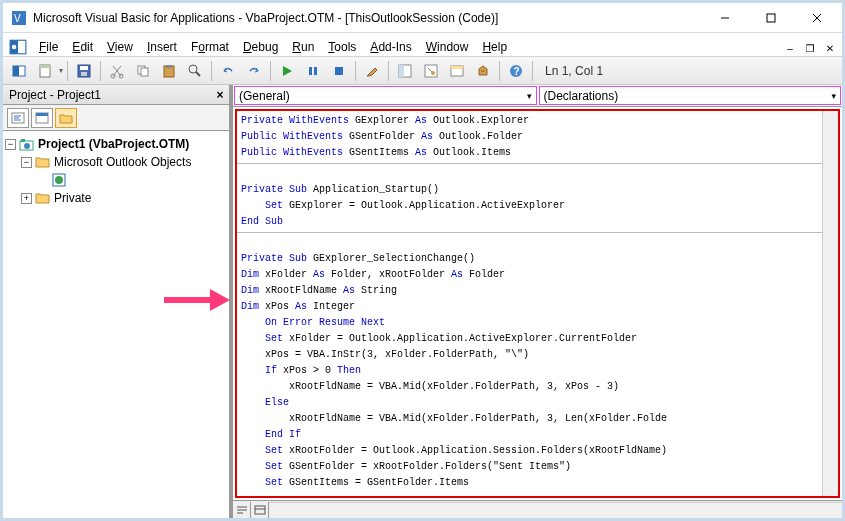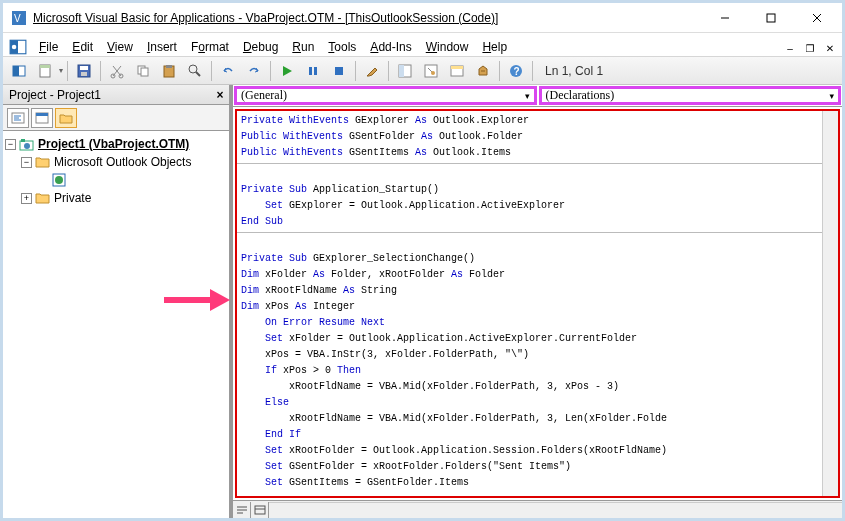--- a/index.html
+++ b/index.html
@@ -1,20 +1,20 @@
 <!DOCTYPE html>
 <html><head>
 <meta charset="utf-8">
 <style>
 * { box-sizing: border-box; margin: 0; padding: 0; }
 body { font-family: "Segoe UI", Tahoma, sans-serif; font-size: 12px; background: #fff; width: 845px; height: 521px; border: 3px solid #c6daec; position: relative; overflow: hidden; }
 
 .titlebar { height: 30px; display: flex; align-items: center; padding: 0 2px 0 8px; border-bottom: 1px solid #ddd; }
 .titlebar .app-icon { width: 16px; height: 16px; margin-right: 6px; display: inline-flex; }
-.titlebar .title-text { flex: 1; color: #000; text-decoration: underline; }
+.titlebar .title-text { flex: 1; color: #000; }
 .win-ctrls { display: flex; }
 .win-btn { width: 46px; height: 28px; display: flex; align-items: center; justify-content: center; cursor: pointer; }
 
 .menubar { height: 24px; display: flex; align-items: flex-end; padding-left: 6px; gap: 2px; border-bottom: 1px solid #d6d6d6; }
 .menu-icon { width: 18px; height: 18px; margin-right: 4px; display: inline-flex; }
 .menu-item { padding: 2px 6px; cursor: pointer; }
 .menu-item u { text-decoration: underline; }
 .mdi-ctrls { margin-left: auto; display: flex; gap: 4px; padding-right: 4px; }
 .mdi-btn { width: 16px; height: 16px; cursor: pointer; display: flex; align-items: center; justify-content: center; font-size: 10px; border: 1px solid transparent; }
 
@@ -30,28 +30,28 @@
 .panel-header .close-x { margin-left: auto; width: 18px; text-align: center; cursor: pointer; font-family: Arial; font-weight: bold; }
 .panel-tools { height: 26px; border-bottom: 1px solid #999; display: flex; align-items: center; padding-left: 4px; gap: 2px; background: #f3f3f3; }
 .ptbtn { width: 22px; height: 20px; border: 1px solid #999; background: #fff; cursor: pointer; display: flex; align-items: center; justify-content: center; }
 .ptbtn.folder { border-color: #e0a030; background: #ffe9b7; }
 
 .tree { flex: 1; overflow: auto; padding: 4px 2px; font-size: 12px; }
 .tree-row { display: flex; align-items: center; height: 18px; white-space: nowrap; }
 .tree-toggle { width: 11px; height: 11px; border: 1px solid #888; margin-right: 3px; font-size: 9px; line-height: 9px; text-align: center; cursor: pointer; background: #fff; }
 .tree-icon { width: 16px; height: 14px; margin-right: 3px; display: inline-flex; align-items: center; justify-content: center; }
 .tree-label { cursor: pointer; }
-.tree-label.bold { font-weight: bold; text-decoration: underline; }
+.tree-label.bold { font-weight: bold; }
 .tree-label.boxed { border: 1px solid #d00; padding: 0 2px; }
 .indent1 { padding-left: 16px; }
 .indent2 { padding-left: 32px; }
 
 .code-area { flex: 1; display: flex; flex-direction: column; border-left: 3px solid #999; position: relative; }
 .dropdown-row { height: 22px; display: flex; border-bottom: 1px solid #999; background: #fff; }
-.dd { flex: 1; border: 3px solid #d946ef; margin: 1px; display: flex; align-items: center; padding: 0 4px; font-size: 12px; background: #fff; cursor: pointer; font-family: Liberation Serif, serif; }
+.dd { flex: 1; border: 1px solid #d946ef; margin: 1px; display: flex; align-items: center; padding: 0 4px; font-size: 12px; background: #fff; cursor: pointer; }
 .dd .caret { margin-left: auto; font-size: 9px; }
 
 .code-wrap { flex: 1; position: relative; overflow: hidden; border: 2px solid #d00; margin: 2px; }
 .code-scroll { position: absolute; inset: 0; overflow: auto; background: #fff; }
 .code { font-family: Consolas, "Courier New", monospace; font-size: 10px; line-height: 16px; padding: 2px 4px; white-space: pre; }
 .kw { color: #0000c8; }
 .hr-line { border: 0; border-top: 1px solid #bbb; margin: 0; }
 
 .bottom-bar { height: 18px; border-top: 1px solid #999; display: flex; align-items: center; background: #f0f0f0; }
 .bb-btn { width: 18px; height: 16px; border-right: 1px solid #999; display: flex; align-items: center; justify-content: center; font-size: 10px; cursor: pointer; }

